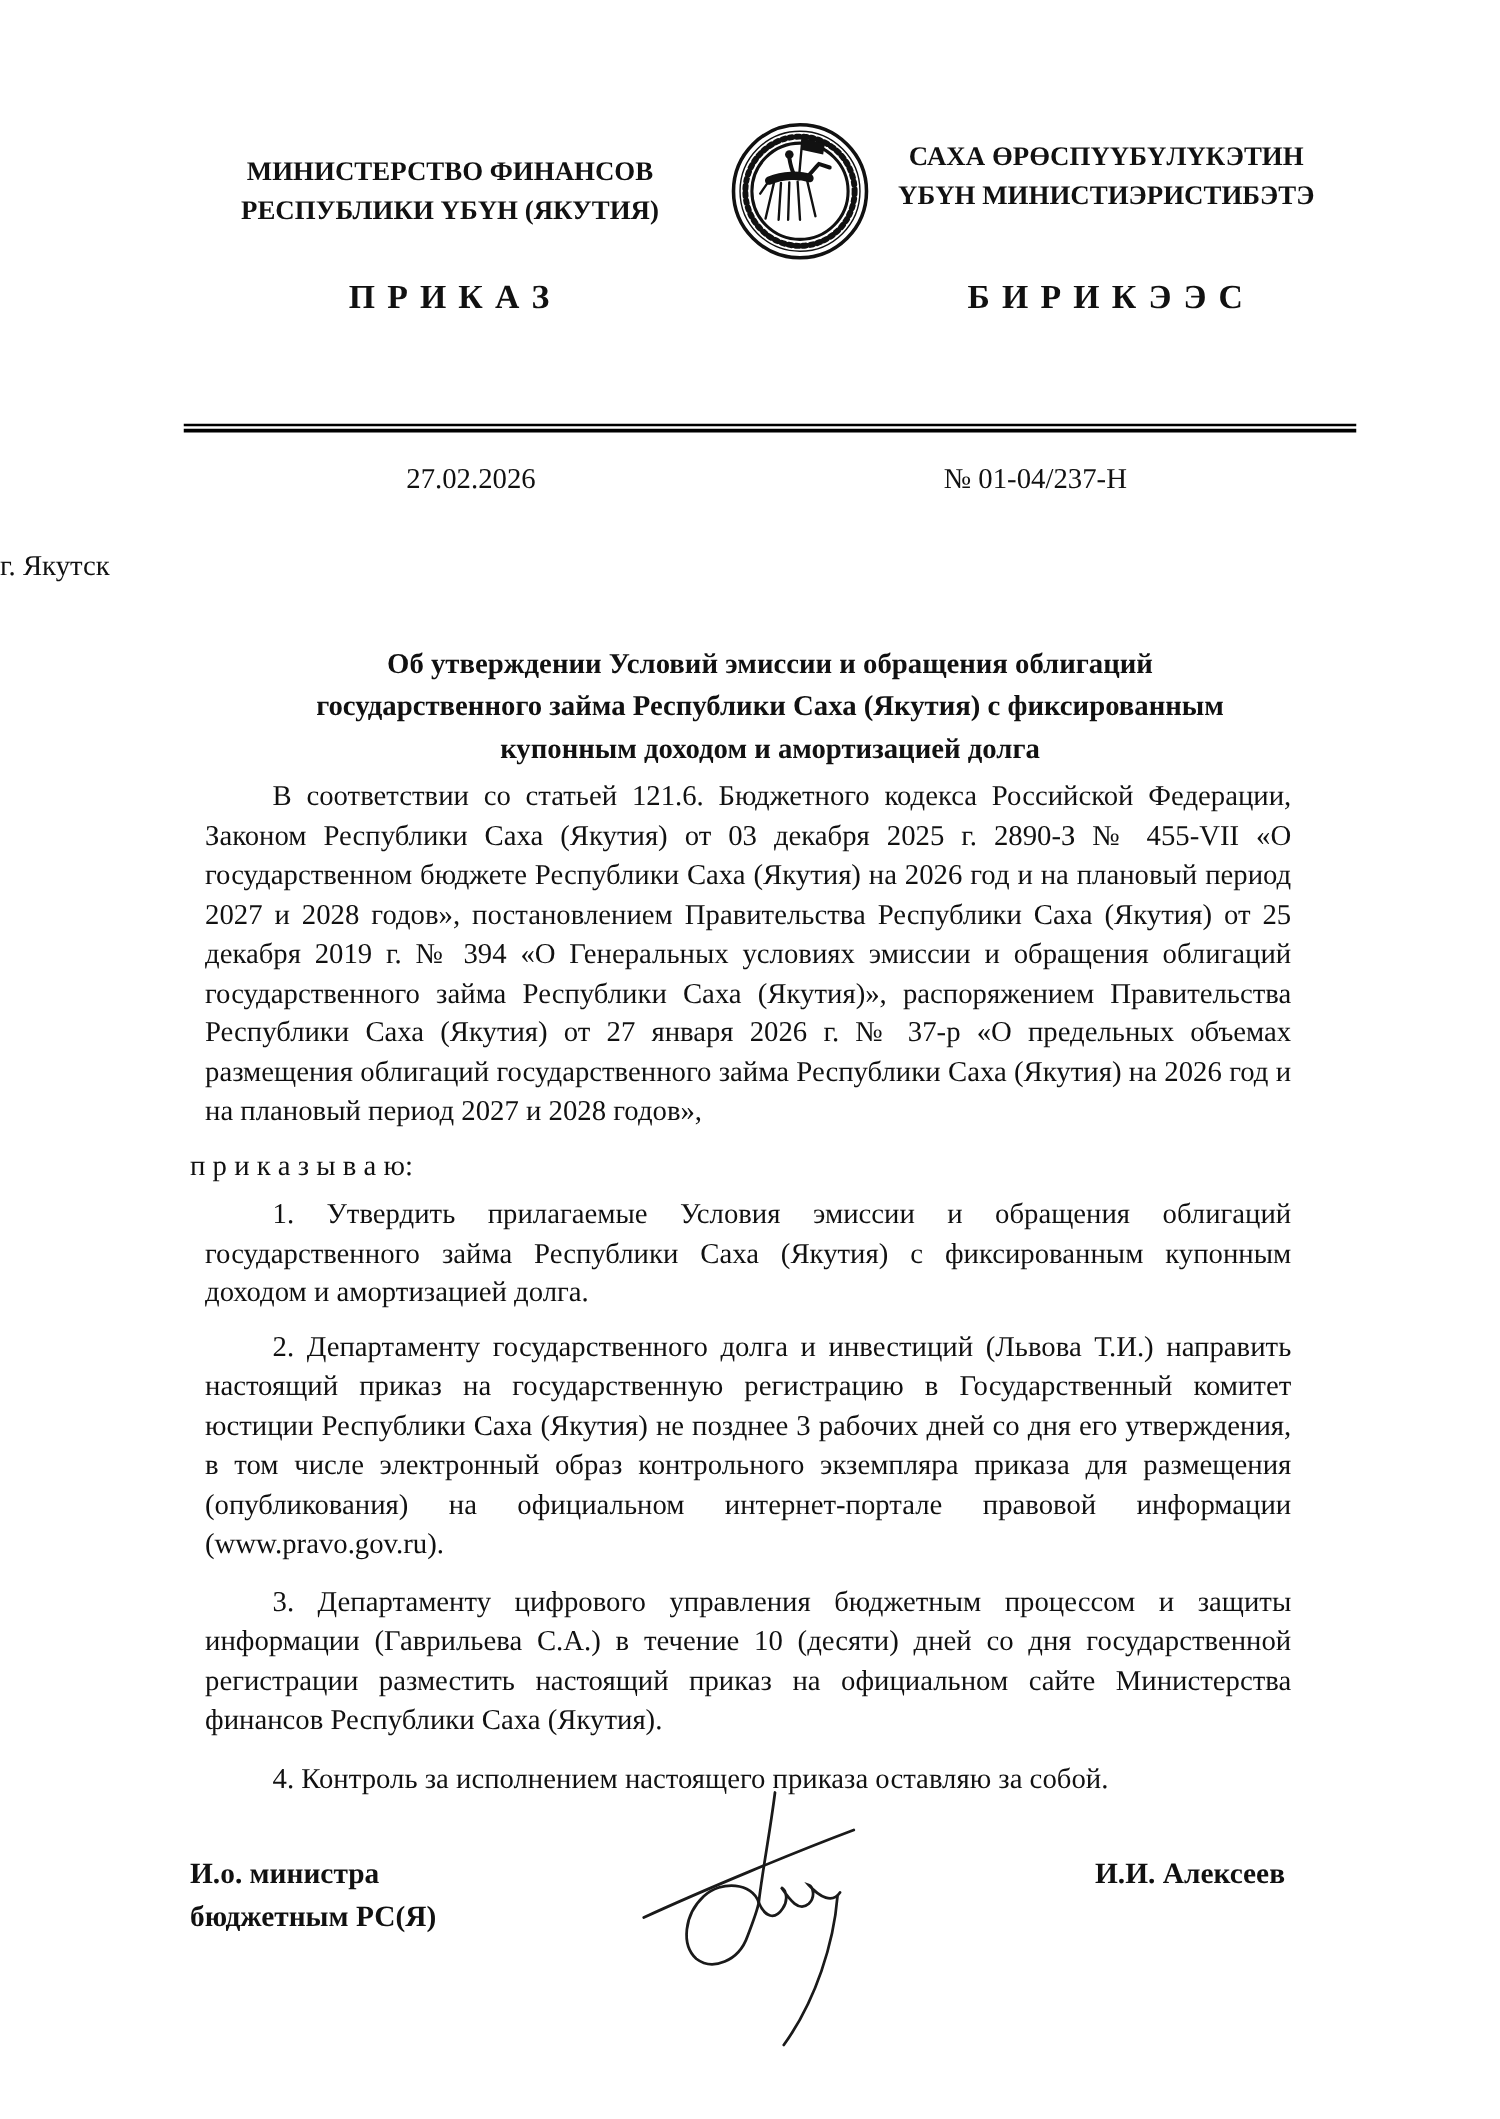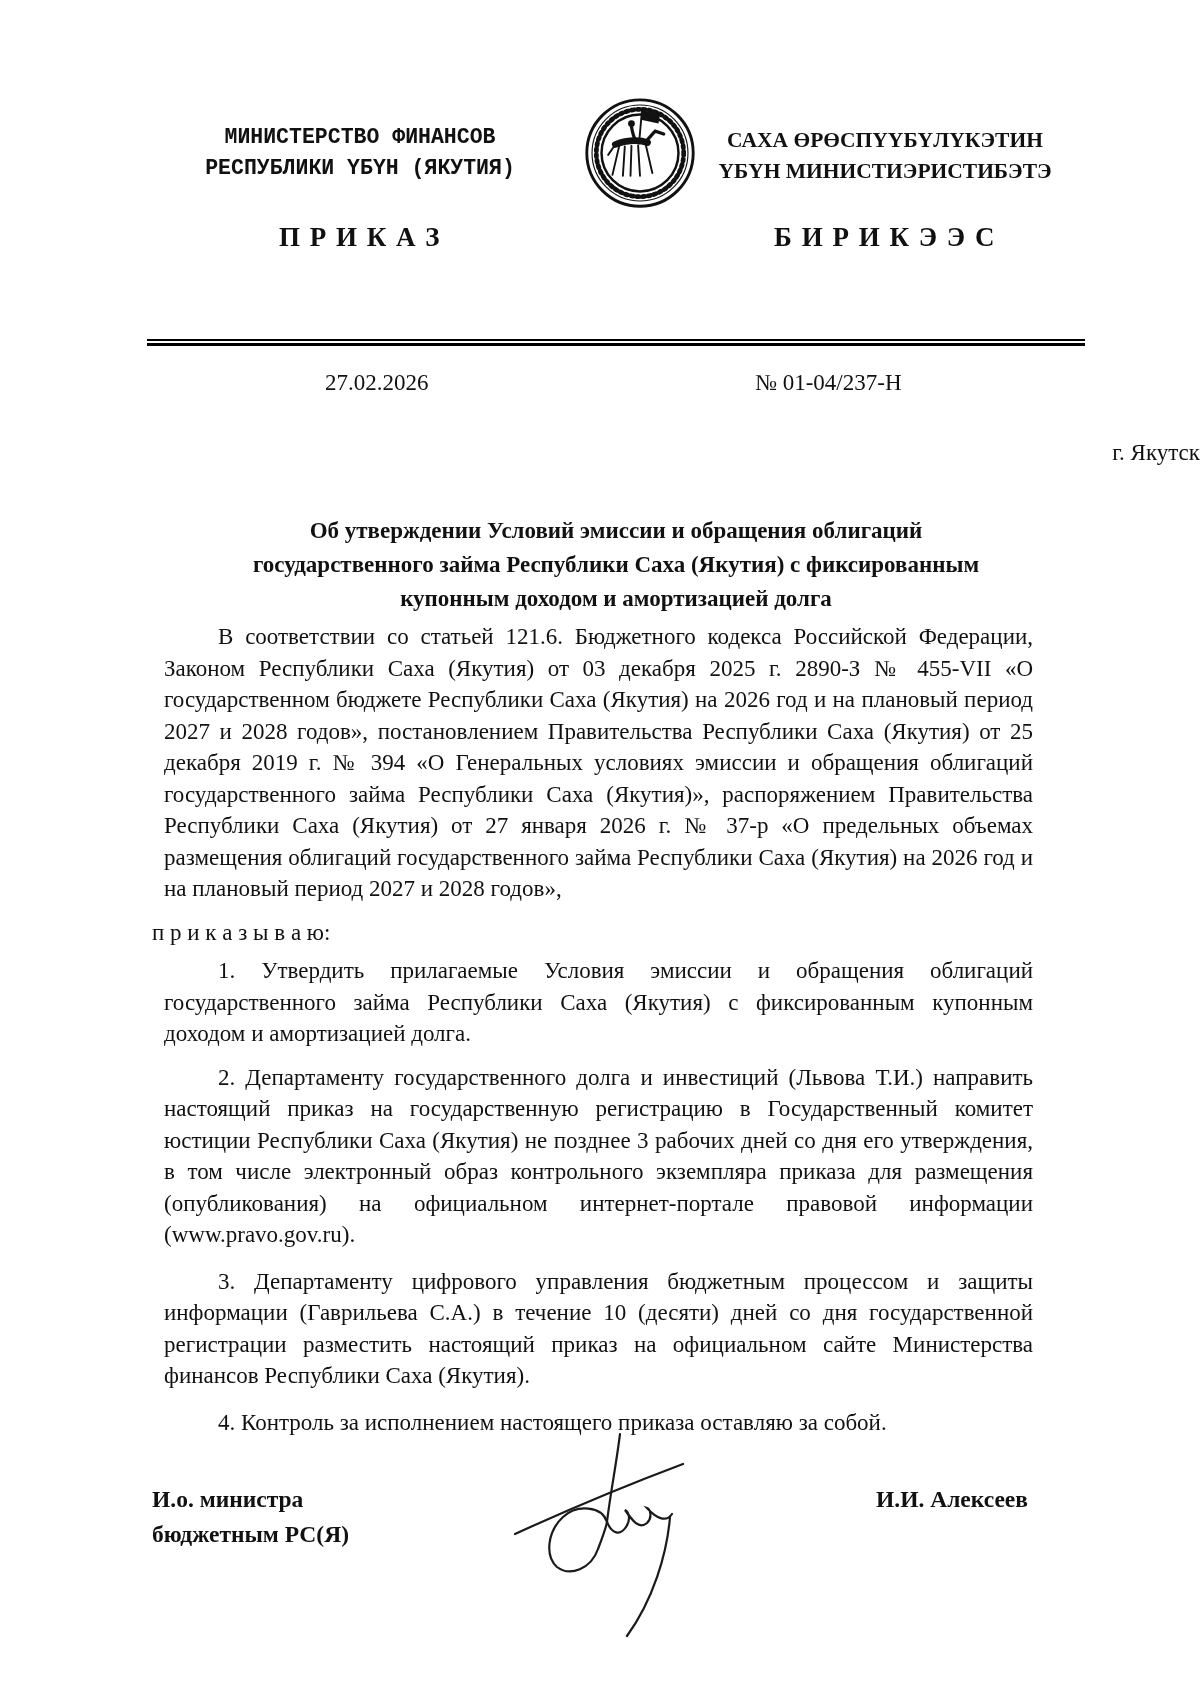--- a/index.html
+++ b/index.html
@@ -32,21 +32,21 @@
 
   
   .divider {
     height: 2px;
     border-top: 2px solid #000;
     border-bottom: 3px solid #000;
   }
 
   
   .meta-text { font-size: 23px; }
-  .city { width: 100%; text-align: right; font-size: 23px; }
+  .city { width: 100%; text-align: left; font-size: 23px; }
 
   
   .title {
     width: 100%;
     text-align: center;
     font-weight: bold;
     font-size: 23px;
     line-height: 34px;
   }
 
@@ -69,21 +69,21 @@
   
   .sig-text { font-weight: bold; font-size: 23.5px; line-height: 35px; }
   .sig-right { text-align: right; }
   .sig-mark svg { display: block; }
 </style>
 </head>
 <body>
 
 <div class="page">
 
-  <div class="abs org-block" style="left:140px; top:122px; width:440px;font-family:Liberation Mono, monospace;">
+  <div class="abs org-block" style="left:140px; top:122px; width:440px;">
     <div>МИНИСТЕРСТВО ФИНАНСОВ</div>
     <div>РЕСПУБЛИКИ ҮБҮН (ЯКУТИЯ)</div>
   </div>
 
   <div class="abs doc-type" style="left:140px; top:222px; width:440px;">П Р И К А З</div>
 
   <div class="abs emblem-wrap" style="left:583px; top:96px;">
     <svg viewBox="0 0 120 120" xmlns="http://www.w3.org/2000/svg" fill="none" stroke="#111" stroke-linecap="round">
       <circle cx="60" cy="60" r="56" stroke-width="3"></circle>
       <circle cx="60" cy="60" r="50.5" stroke-width="1.2"></circle>
@@ -98,21 +98,21 @@
       <path d="M66 48 C70 44 73 40 76 37 L85 40" stroke-width="3.4"></path>
       <path d="M38 53 L31 83" stroke-width="2"></path>
       <path d="M44 53 L42 84" stroke-width="2"></path>
       <path d="M51 52.5 L50 84" stroke-width="2"></path>
       <path d="M58 52 L60 84" stroke-width="2"></path>
       <path d="M66 51 L73 81" stroke-width="2"></path>
       <path d="M34 51 L26.5 62" stroke-width="2"></path>
     </svg>
   </div>
 
-  <div class="abs org-block" style="left:700px; top:125px; width:370px;">
+  <div class="abs org-block" style="left:700px; top:110px; width:370px;">
     <div>САХА ӨРӨСПҮҮБҮЛҮКЭТИН</div>
     <div>ҮБҮН МИНИСТИЭРИСТИБЭТЭ</div>
   </div>
 
   <div class="abs doc-type" style="left:700px; top:222px; width:370px;">Б И Р И К Э Э С</div>
 
   <div class="abs divider" style="left:147px; top:339px; width:938px;"></div>
 
   <div class="abs meta-text" style="left:325px; top:370px;">27.02.2026</div>
   <div class="abs meta-text" style="left:755px; top:370px;">№ 01-04/237-Н</div>

